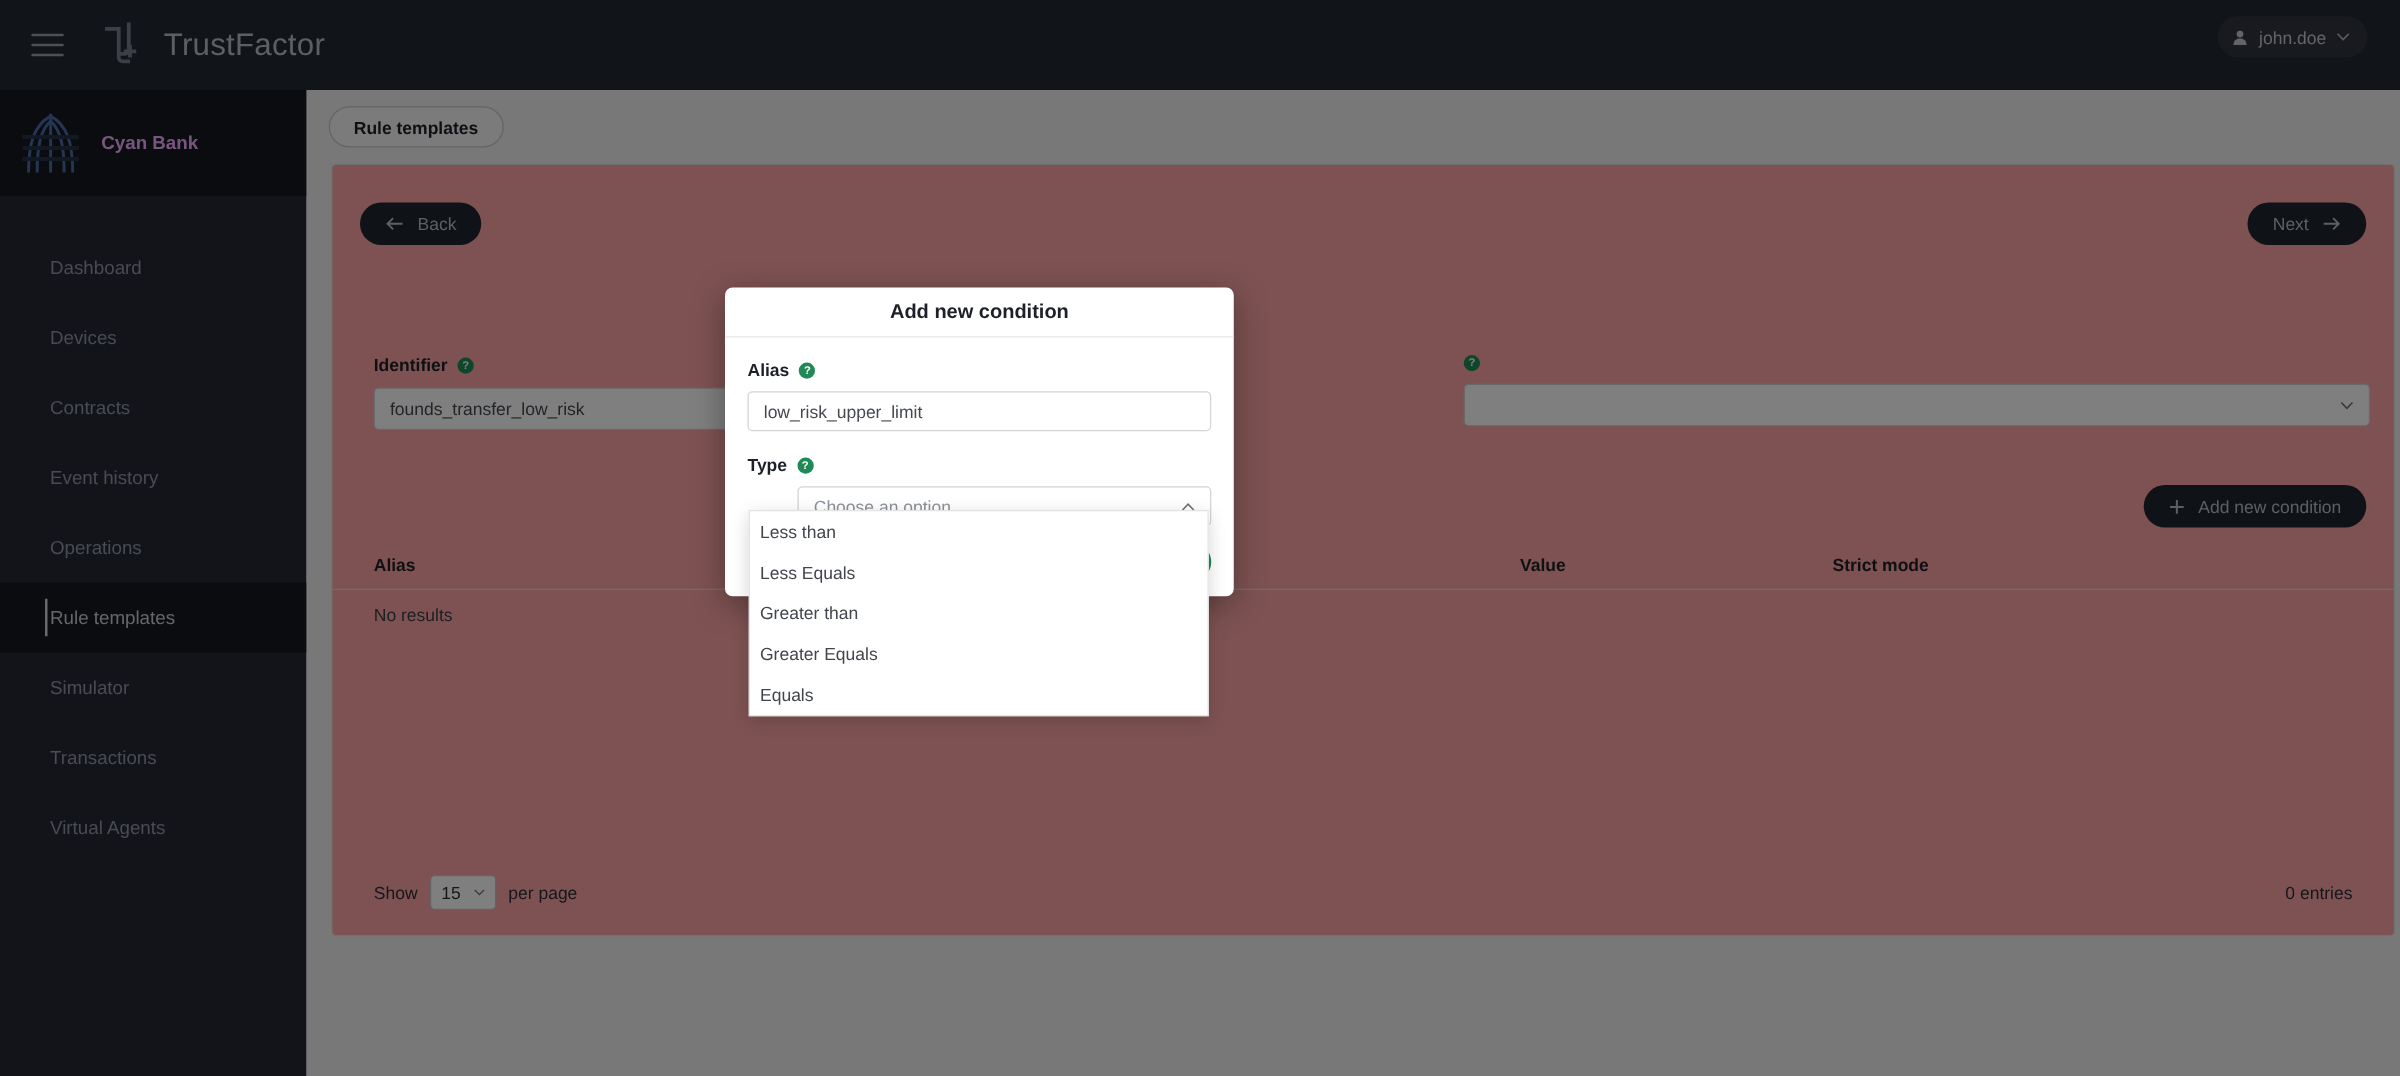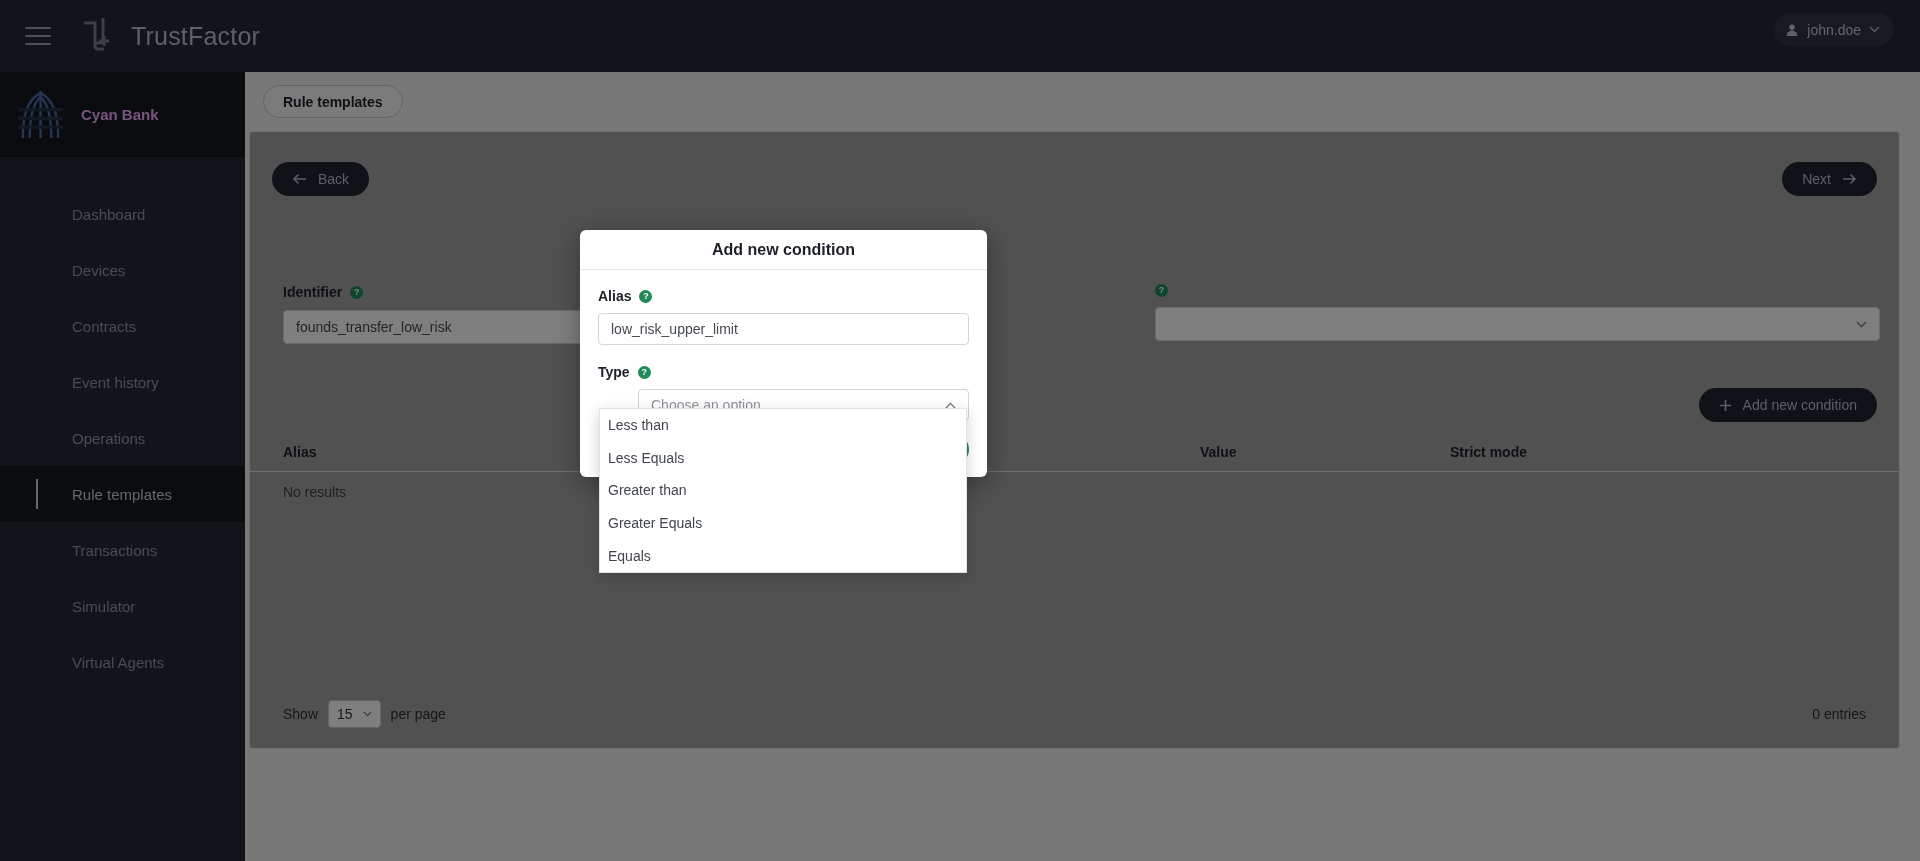--- a/index.html
+++ b/index.html
@@ -44,21 +44,21 @@
   }
   .org {
     height: 85px; background: #15181f;
     display: flex; align-items: center; padding-left: 14px; gap: 14px;
   }
   .org-logo { width: 53px; height: 53px; flex: 0 0 53px; }
   .org-name { font-size: 15px; font-weight: bold; color: #f0abfc; }
   .nav { padding-top: 29px; }
   .nav-item {
     height: 56px; display: flex; align-items: center;
-    padding-left: 72px; font-size: 15px; color: #9097a3;
+    padding-left: 40px; font-size: 15px; color: #9097a3;
     cursor: pointer; position: relative;
   }
   .nav-item.active { background: #15181f; color: #c7ccd4; }
   .nav-item.active::before {
     content: ""; position: absolute; left: 36px; top: 13px;
     width: 2px; height: 30px; background: #cfd4dc;
   }
 
   
   .main {
@@ -66,22 +66,22 @@
     width: 1675px; height: 789px; background: #f0f0f0;
   }
   .crumbbar { height: 59px; display: flex; align-items: center; padding-left: 18px; }
   .crumb-pill {
     height: 33px; border: 1px solid #c8c8c8; border-radius: 17px;
     background: #f6f6f6; display: flex; align-items: center;
     padding: 0 19px; font-size: 14px; font-weight: bold; color: #1d2029;
     cursor: pointer;
   }
   .card {
-    position: absolute; top: 59px; left: 4px;
-    width: 1651px; height: 618px; background: #a3a3a3;
+    position: absolute; top: 59px; left: 20px;
+    width: 1651px; height: 618px; background: #fca5a5;
     border: 1px solid #e2e2e2; border-radius: 4px;
   }
   .btn-dark {
     height: 34px; border-radius: 17px; background: #1f242e;
     display: inline-flex; align-items: center; gap: 11px;
     padding: 0 20px; font-size: 14px; color: #b9bec7;
     border: none; cursor: pointer;
     font-family: "Liberation Sans", sans-serif;
   }
   .row-nav { position: absolute; top: 30px; left: 0; width: 100%; padding: 0 22px; }
@@ -244,24 +244,24 @@
       <div class="nav-item">
           <span>Event history</span>
         </div>
       <div class="nav-item">
           <span>Operations</span>
         </div>
       <div class="nav-item active">
           <span>Rule templates</span>
         </div>
       <div class="nav-item">
+          <span>Simulator</span>
+        </div>
+      <div class="nav-item">
           <span>Transactions</span>
-        </div>
-      <div class="nav-item">
-          <span>Simulator</span>
         </div>
       <div class="nav-item">
           <span>Virtual Agents</span>
         </div>
     </div>
   </div>
 
   <div class="main">
     <div class="crumbbar">
       <div class="crumb-pill">Rule templates</div>

